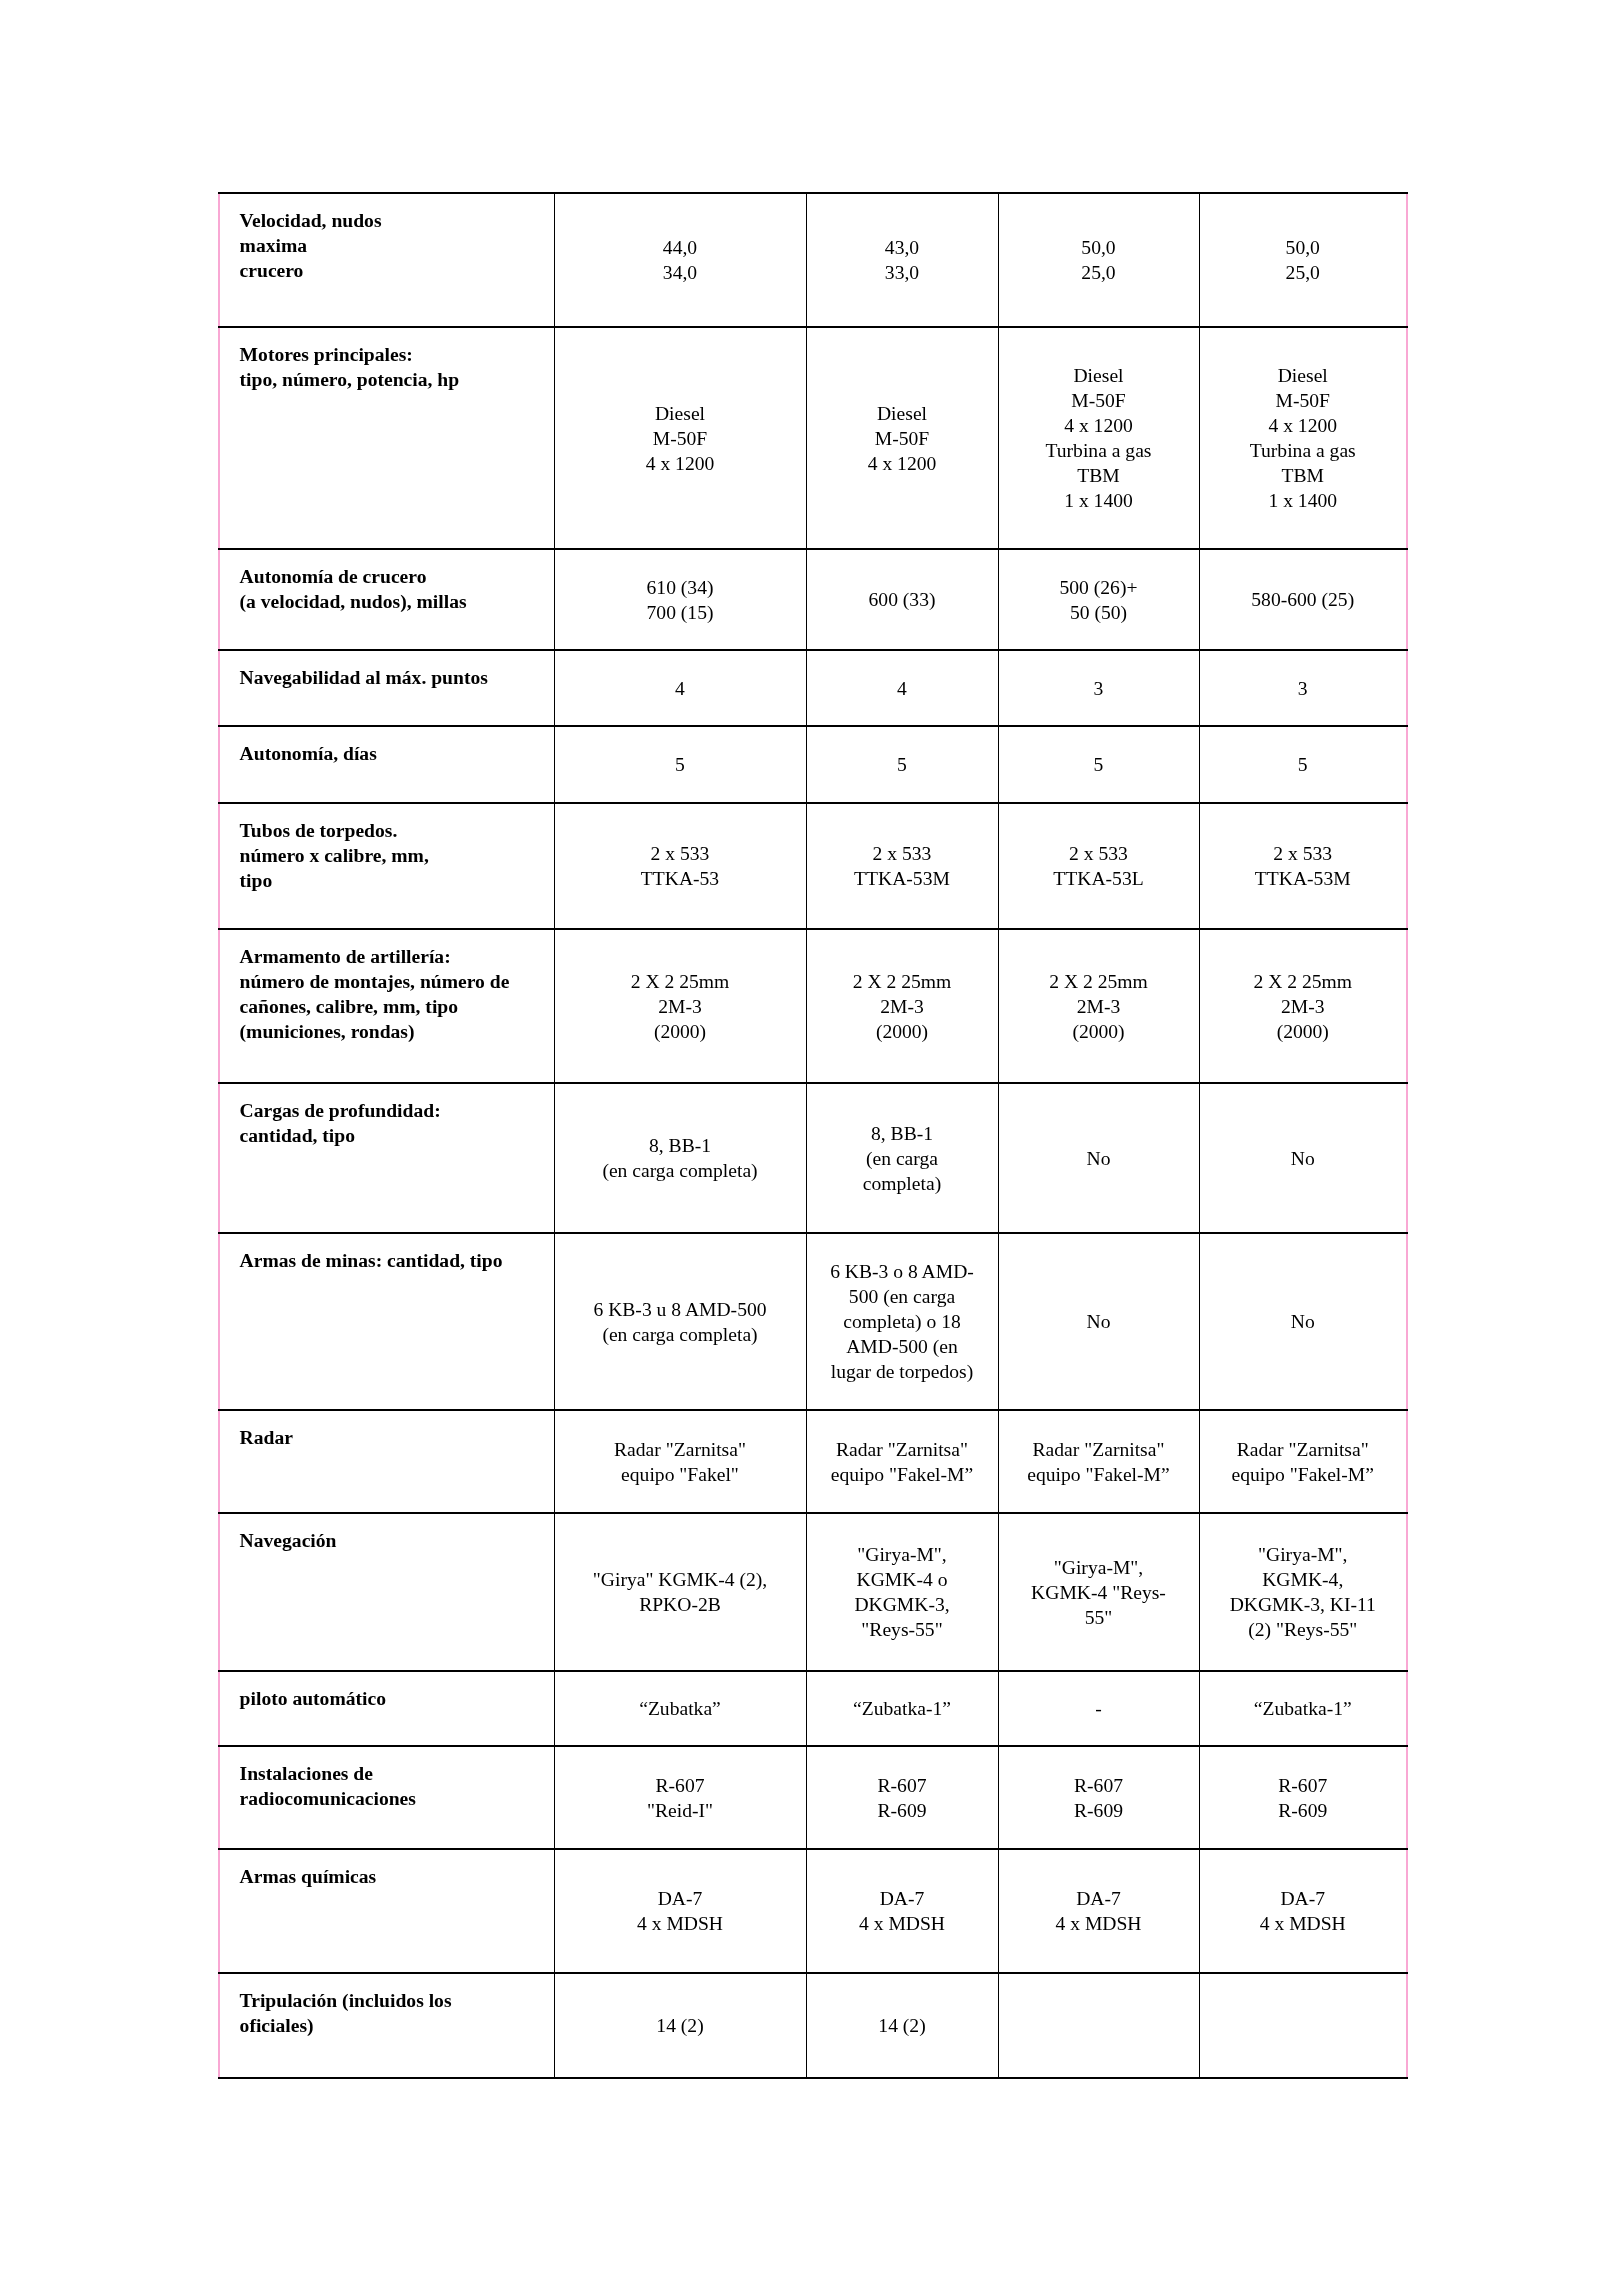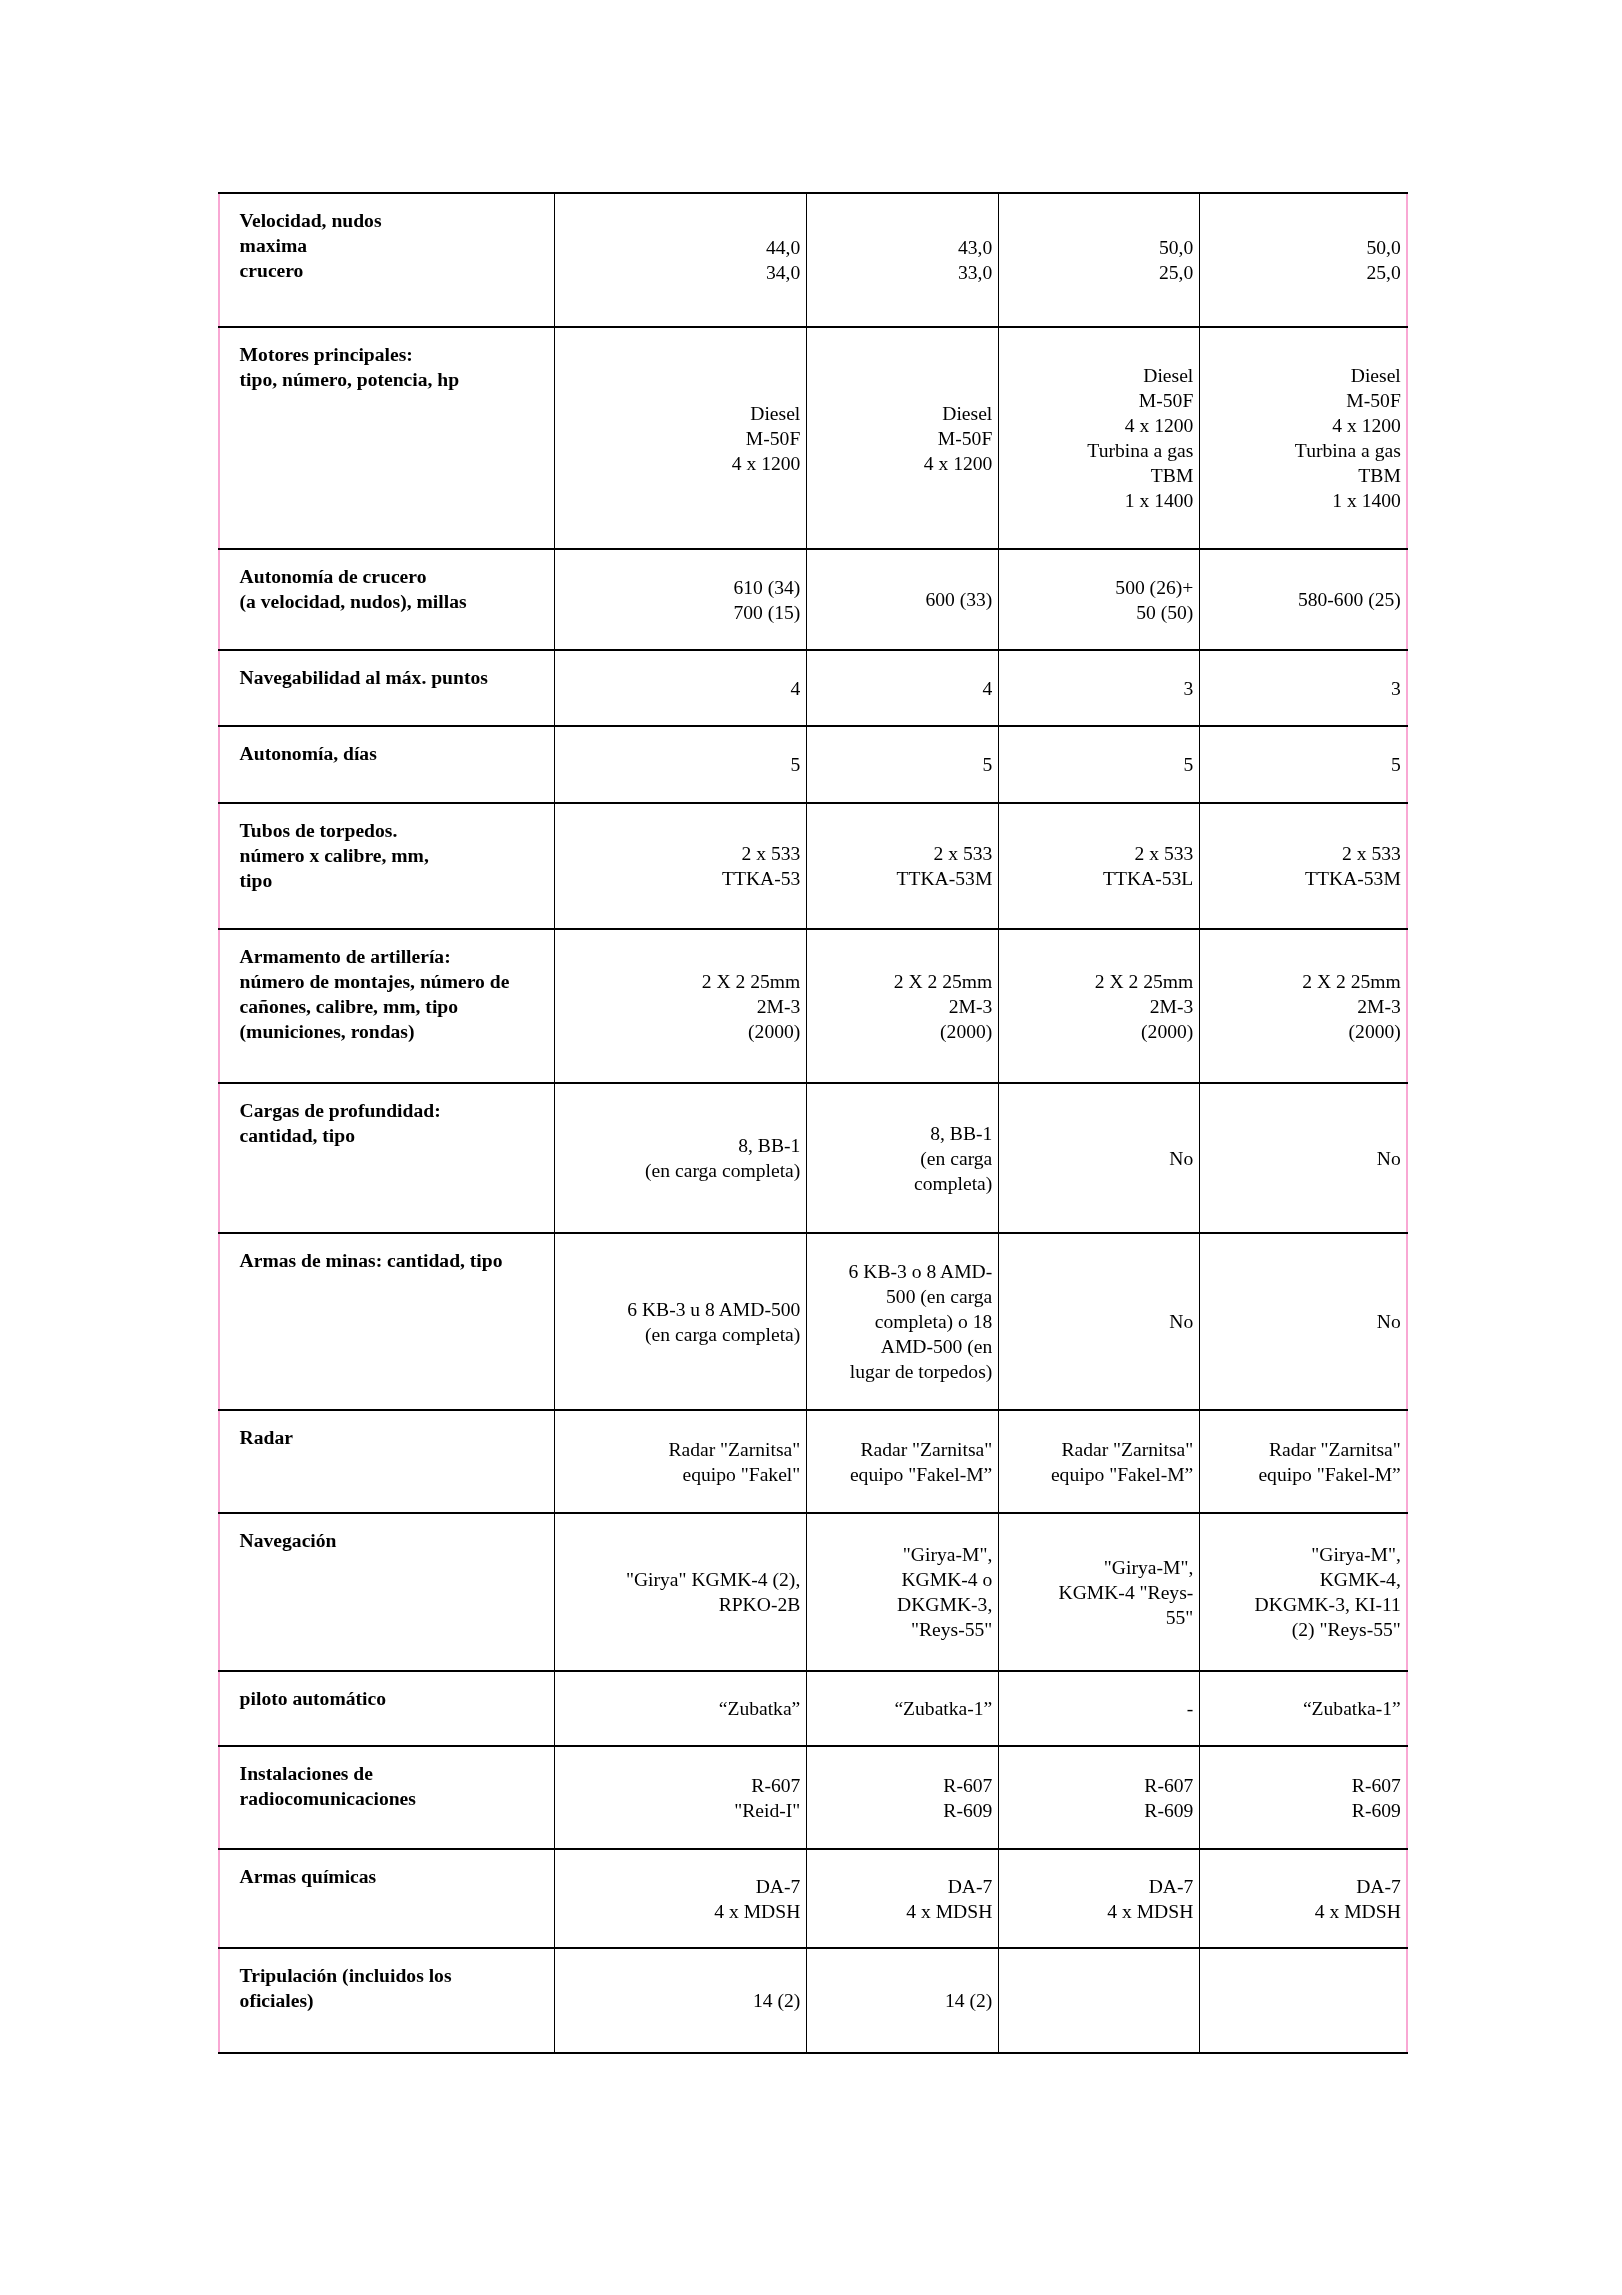--- a/index.html
+++ b/index.html
@@ -35,21 +35,21 @@
     overflow: hidden;
   }
   td.label-cell {
     vertical-align: top;
     text-align: left;
     font-weight: bold;
     padding: 14.4px 18.3px 6.5px 19.6px;
   }
   td.value-cell {
     vertical-align: middle;
-    text-align: right;
+    text-align: center;
     font-weight: normal;
     padding: 3.9px 5.2px;
   }
 </style>
 </head>
 <body>
 
 <div class="page">
   <table class="spec-table">
     <colgroup>
@@ -212,21 +212,21 @@
 radiocomunicaciones</td>
           <td class="value-cell">R-607
 "Reid-I"</td>
           <td class="value-cell">R-607
 R-609</td>
           <td class="value-cell">R-607
 R-609</td>
           <td class="value-cell">R-607
 R-609</td>
         </tr>
-        <tr style="height: 99px;">
+        <tr style="height: 124px;">
           <td class="label-cell">Armas químicas</td>
           <td class="value-cell">DA-7
 4 x MDSH</td>
           <td class="value-cell">DA-7
 4 x MDSH</td>
           <td class="value-cell">DA-7
 4 x MDSH</td>
           <td class="value-cell">DA-7
 4 x MDSH</td>
         </tr>

